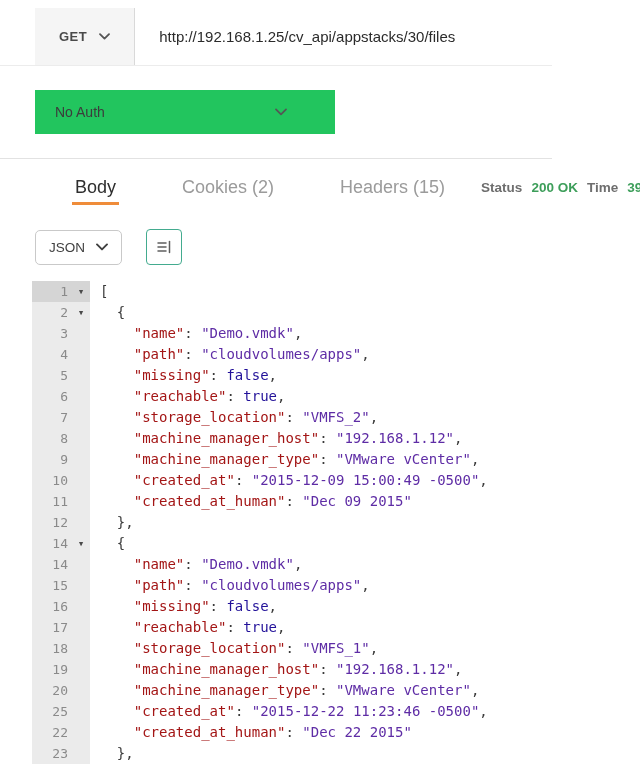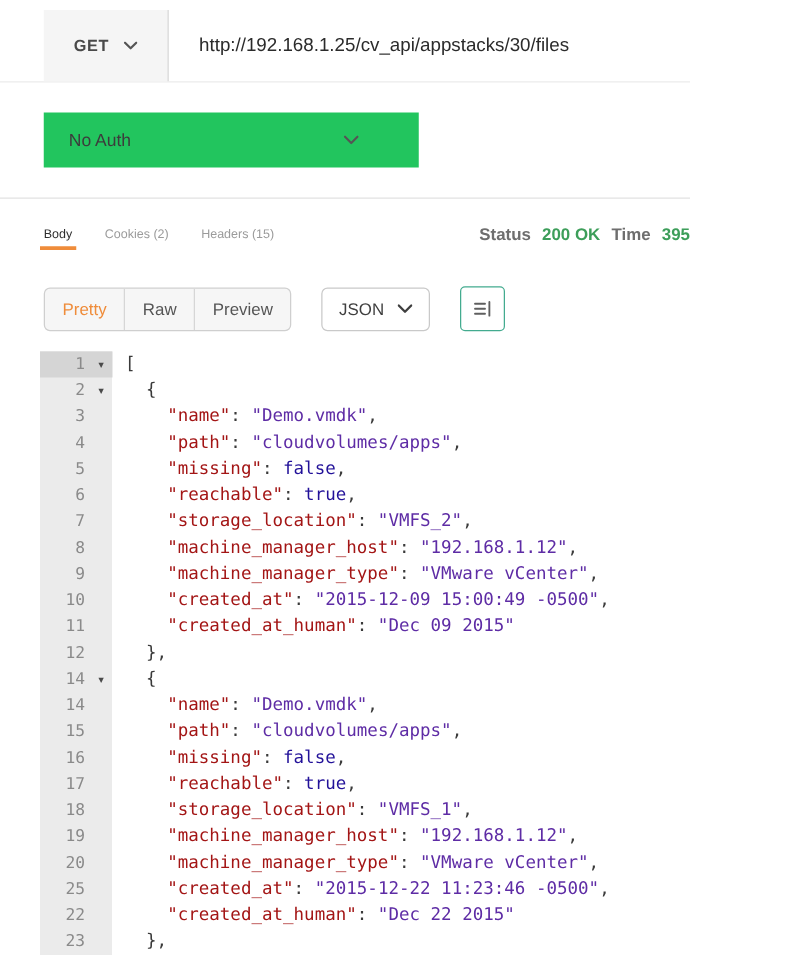--- a/index.html
+++ b/index.html
@@ -14,21 +14,21 @@
   .url-field { display: flex; align-items: center; padding-left: 24px; font-size: 15px; color: #2b2b2b; white-space: nowrap; }
 
   
   .auth-row { padding: 24px 0 24px 35px; }
   .auth-select { width: 300px; height: 44px; background: #22c55e; display: flex; align-items: center; justify-content: space-between; padding: 0 48px 0 20px; font-size: 14px; color: #3c3c3c; cursor: pointer; }
 
   .divider { height: 1px; background: #e2e2e2; }
 
   
   .response-header { display: flex; align-items: center; gap: 26px; padding-left: 35px; height: 56px; white-space: nowrap; }
-  .tab { position: relative; font-size: 10px; color: #9b9b9b; padding: 14px 0; cursor: pointer; }
+  .tab { position: relative; font-size: 18px; color: #9b9b9b; padding: 14px 0; cursor: pointer; margin-left: 40px; }
   .tab.active { color: #2e2e2e; font-weight: 500; }
   .tab.active::after { content: ""; position: absolute; left: -3px; right: -3px; bottom: 7px; height: 3px; background: var(--accent-orange, #ef8c3a); }
   .status-group { margin-left: auto; display: flex; align-items: flex-start; gap: 9px; font-size: 13.5px; padding-left: 10px; }
   .meta-label { color: #6e6e6e; font-weight: 700; }
   .meta-value { color: var(--status-green, #3d9e5a); font-weight: 700; }
 
   
   .viewer-toolbar { display: flex; align-items: center; gap: 24px; padding: 14px 35px 16px; }
   .segmented { display: flex; border: 1px solid #cfcfcf; border-radius: 5px; overflow: hidden; background: #f6f6f6; }
   .seg-btn { appearance: none; background: transparent; border: none; border-right: 1px solid #d6d6d6; padding: 9px 14px; font-family: inherit; font-size: 13.5px; color: #555; cursor: pointer; }
@@ -82,25 +82,20 @@
     <div class="tab">Headers (15)</div>
     <div class="status-group">
       <span class="meta-label">Status</span>
       <span class="meta-value">200 OK</span>
       <span class="meta-label">Time</span>
       <span class="meta-value">395</span>
     </div>
   </div>
 
   <div class="viewer-toolbar">
-    <div class="segmented">
-      <button class="seg-btn active">Pretty</button>
-      <button class="seg-btn">Raw</button>
-      <button class="seg-btn">Preview</button>
-    </div>
     <div class="lang-select">
       <span>JSON</span>
       <svg class="chev" width="12" height="8" viewBox="0 0 12 8">
           <path d="M1 1.4 L6 6.4 L11 1.4" fill="none" stroke="#3f3f3f" stroke-width="1.9" stroke-linecap="round" stroke-linejoin="round"></path>
         </svg>
     </div>
     <button class="wrap-btn">
       <svg width="18" height="18" viewBox="0 0 18 18">
           <g stroke="#5f5f5f" stroke-width="1.5" stroke-linecap="round" fill="none">
             <line x1="3" y1="5" x2="11" y2="5"></line>

